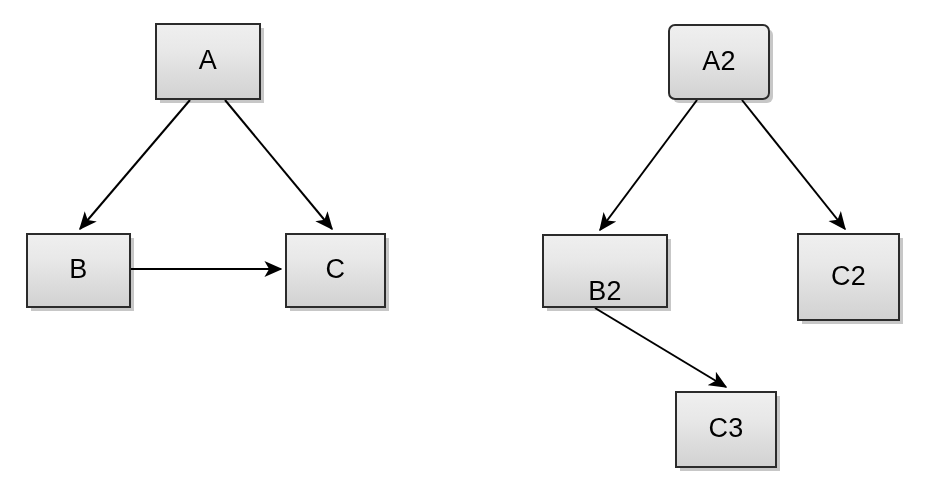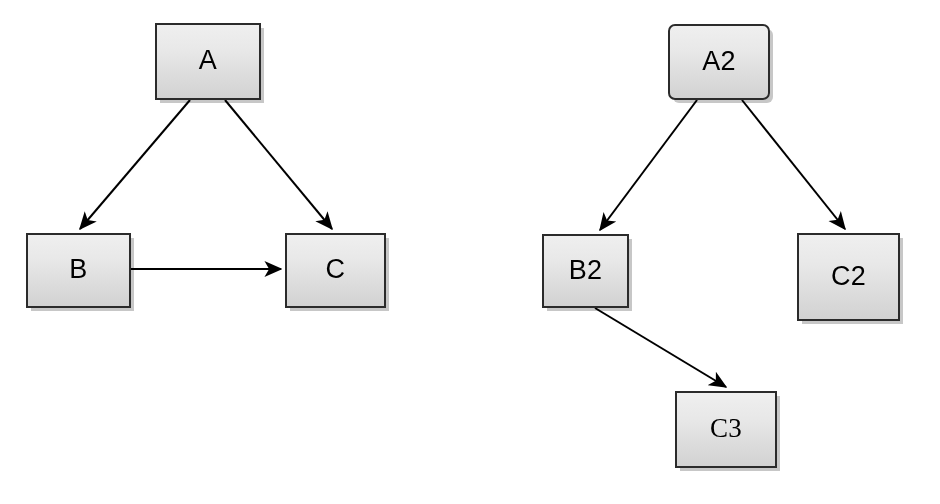--- a/index.html
+++ b/index.html
@@ -75,24 +75,24 @@
       </div>
       <div class="node" style="left: 26px; top: 233px; width: 105px; height: 75px;">
         <span class="node-label">B</span>
       </div>
       <div class="node" style="left: 285px; top: 233px; width: 101px; height: 75px;">
         <span class="node-label">C</span>
       </div>
       <div class="node" style="left: 668px; top: 24px; width: 102px; height: 76px; border-radius: 7px;">
         <span class="node-label">A2</span>
       </div>
-      <div class="node" style="left: 542px; top: 234px; width: 87px; height: 74px;">
+      <div class="node" style="left: 542px; top: 234px; width: 126px; height: 74px; align-items: flex-end;">
         <span class="node-label">B2</span>
       </div>
       <div class="node" style="left: 797px; top: 233px; width: 103px; height: 88px;">
         <span class="node-label">C2</span>
       </div>
-      <div class="node" style="left: 675px; top: 391px; width: 102px; height: 77px; font-family: Liberation Serif, serif;">
+      <div class="node" style="left: 675px; top: 391px; width: 102px; height: 77px;">
         <span class="node-label">C3</span>
       </div>
     </div>
 
 </div>
 
 </body></html>

